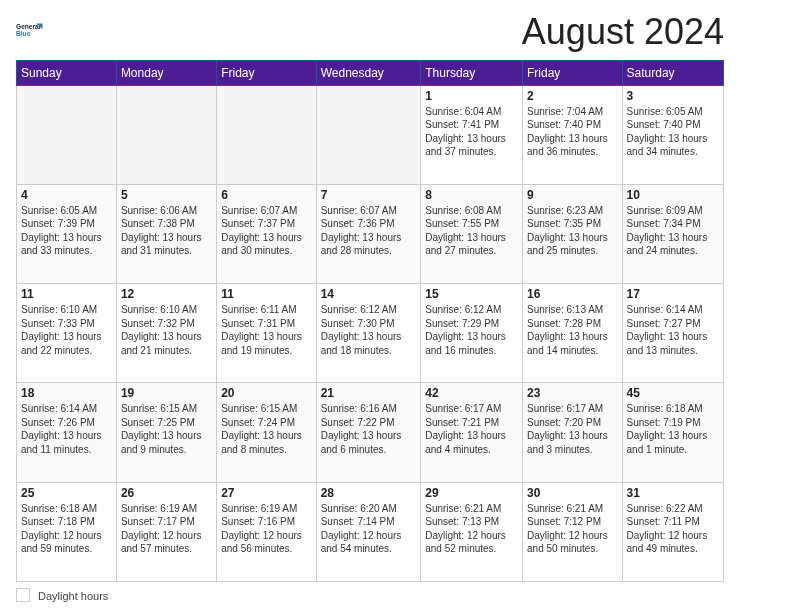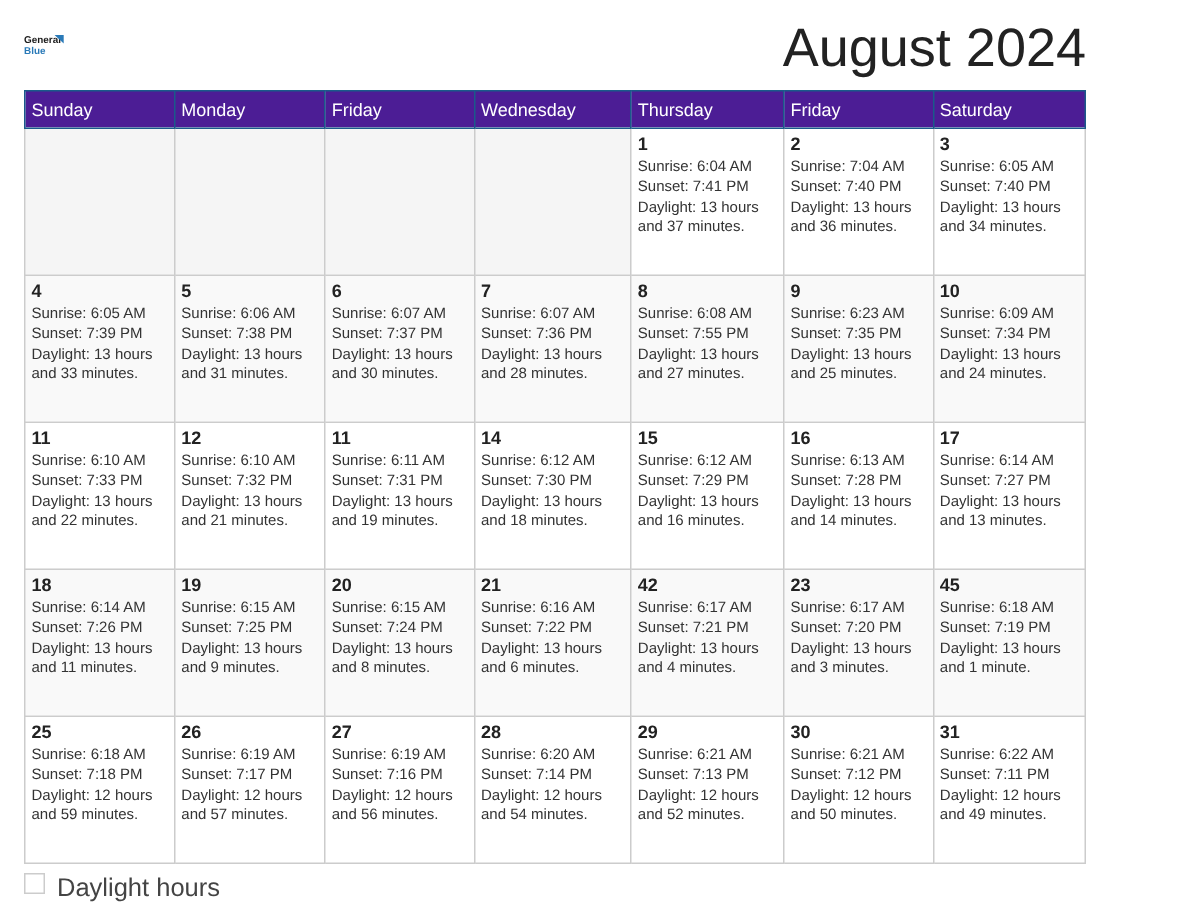--- a/index.html
+++ b/index.html
@@ -83,24 +83,24 @@
       display: block;
       margin-bottom: 2px;
     }
     .day-info {
       color: #333;
       font-size: 10px;
       line-height: 1.35;
     }
     .footer {
       display: flex;
-      align-items: flex-start;
+      align-items: flex-end;
       gap: 8px;
       margin-top: 6px;
-      font-size: 17px;
+      font-size: 11px;
       color: #444;
     }
     .footer-box {
       width: 14px;
       height: 14px;
       background: #fff;
       border: 1px solid #ccc;
       display: inline-block;
     }
   </style>

